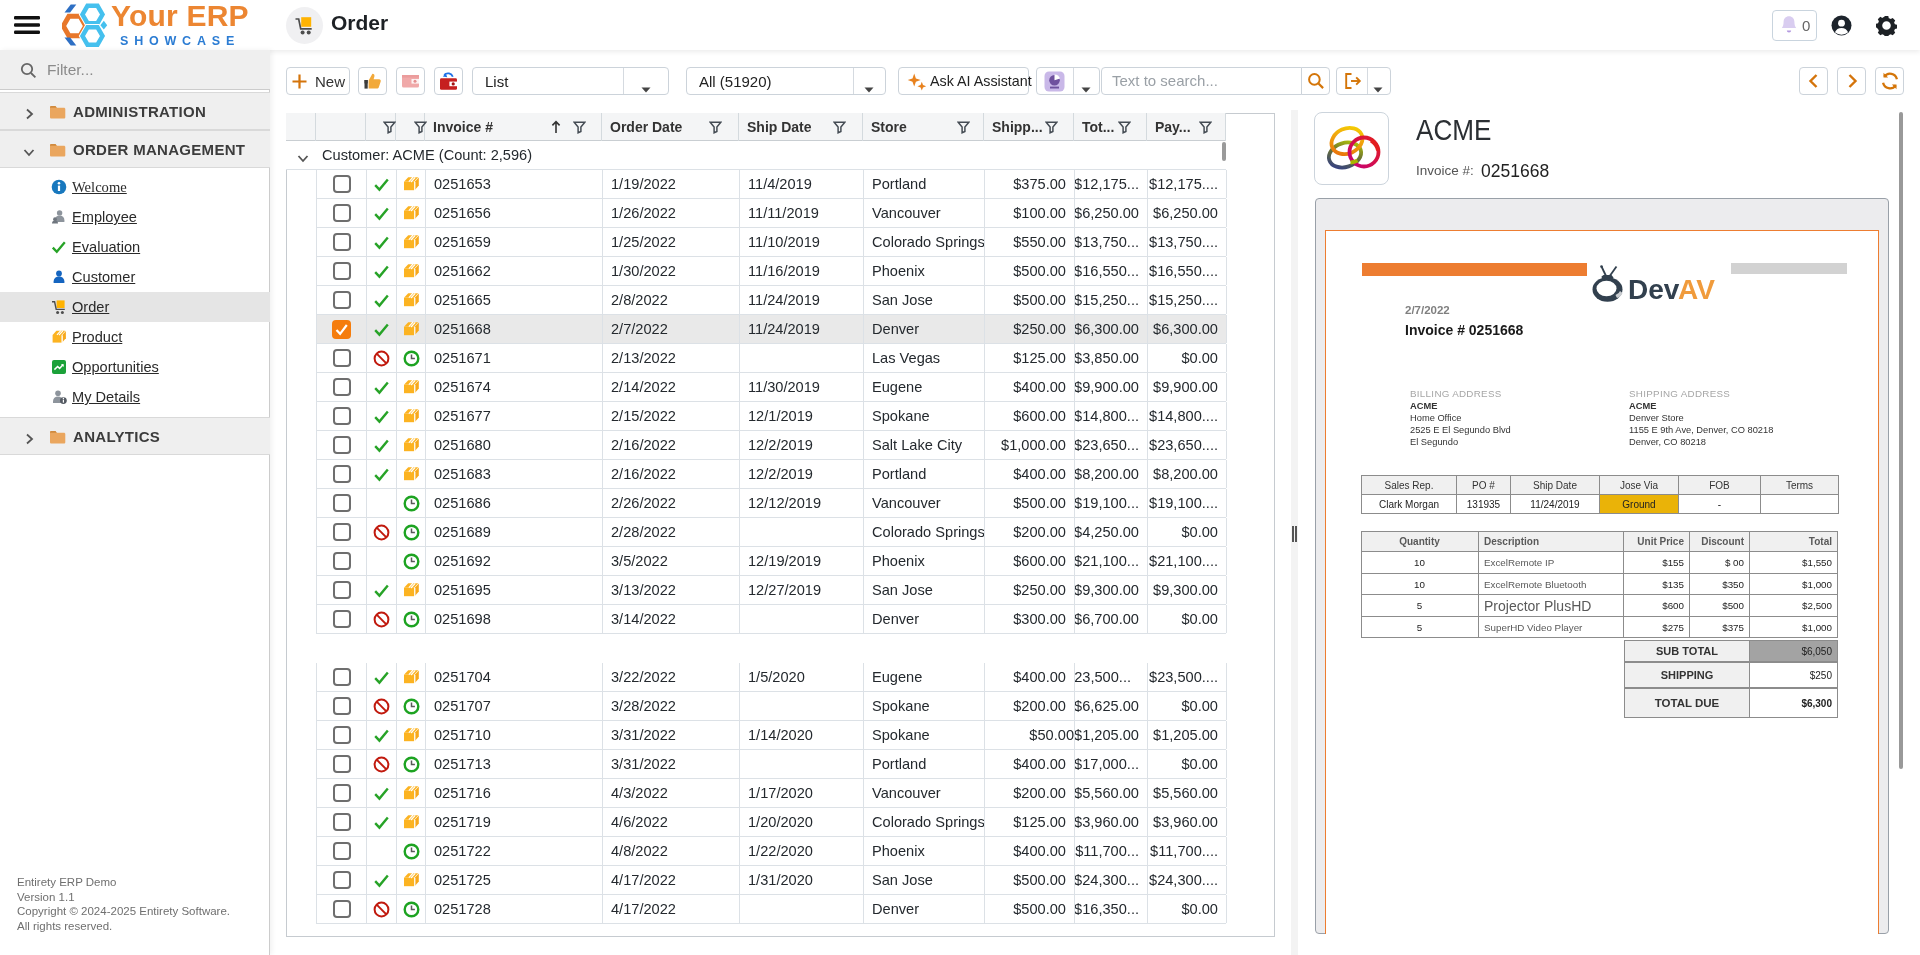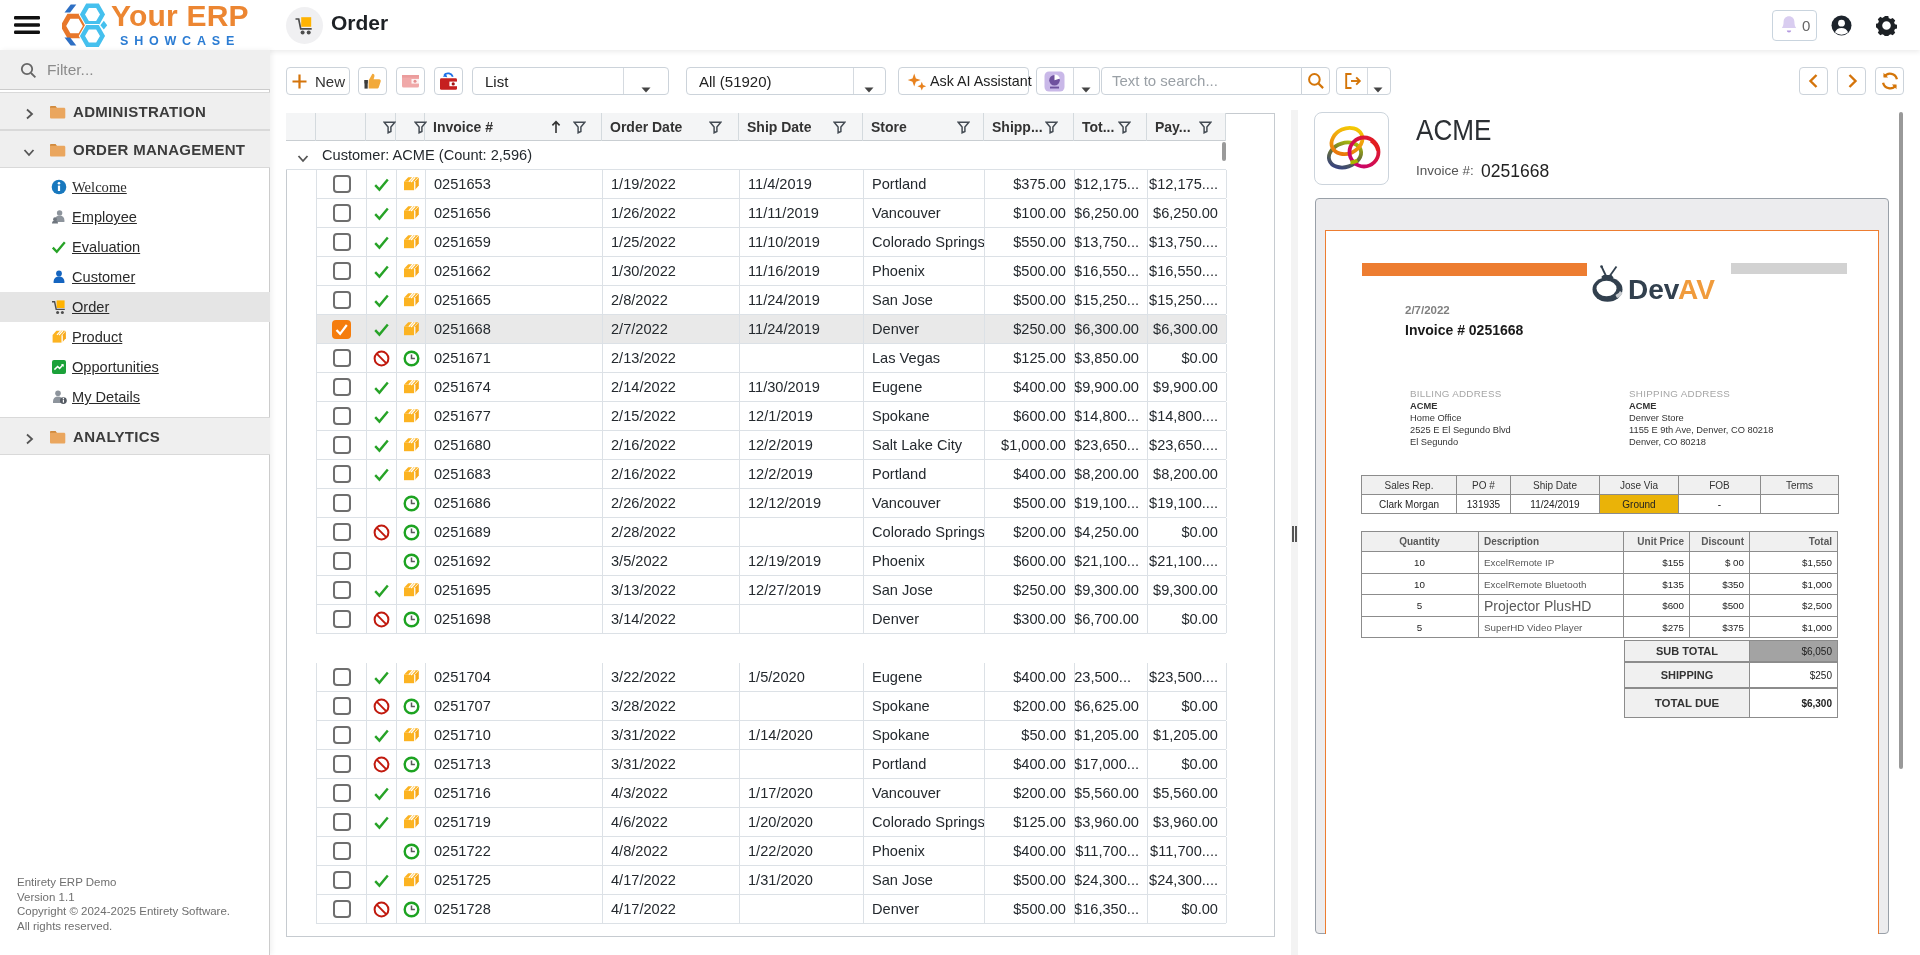--- a/index.html
+++ b/index.html
@@ -852,21 +852,21 @@
           <path d="M12.6 7.1l4.2-4.6v8l-4.2 4.7z" fill="#f7a81b"></path>
           <path d="M6.9 6.6l4.2-4.6" stroke="#fff" stroke-width="1.2" fill="none"></path>
           <path d="M9 7l4.2-4.6" stroke="#fff" stroke-width="1.2" fill="none"></path>
           <path d="M12.85 7v8.4" stroke="#fff" stroke-width="1.1" fill="none"></path>
         </svg>
       </div>
       <div class="cell" style="left:109px;width:177px;padding-left:8px">0251710</div>
       <div class="cell" style="left:286px;width:137px;padding-left:8px">3/31/2022</div>
       <div class="cell" style="left:423px;width:124px;padding-left:8px">1/14/2020</div>
       <div class="cell" style="left:547px;width:121px;padding-left:8px">Spokane</div>
-      <div class="cell cellr" style="left:668px;width:90px;padding-right:8px">$50.00</div>
+      <div class="cell cellr" style="left:668px;width:90px;">$50.00</div>
       <div class="cell cellr" style="left:758px;width:73px;padding-right:8px">$1,205.00</div>
       <div class="cell cellr" style="left:831px;width:79px;padding-right:8px">$1,205.00</div>
     </div>
     <div class="row" style="top:637px;">
       <div class="cell ctr" style="left:0;width:50px">
         <span style="width:18px;height:18px;border:2px solid #6e6e6e;border-radius:4px;background:#fff;display:inline-block"></span>
       </div>
       <div class="cell ctr" style="left:50px;width:30px">
         <svg width="17" height="17" viewBox="0 0 17 17">
           <circle cx="8.5" cy="8.5" r="6.9" fill="none" stroke="#c11a0e" stroke-width="2"></circle>

